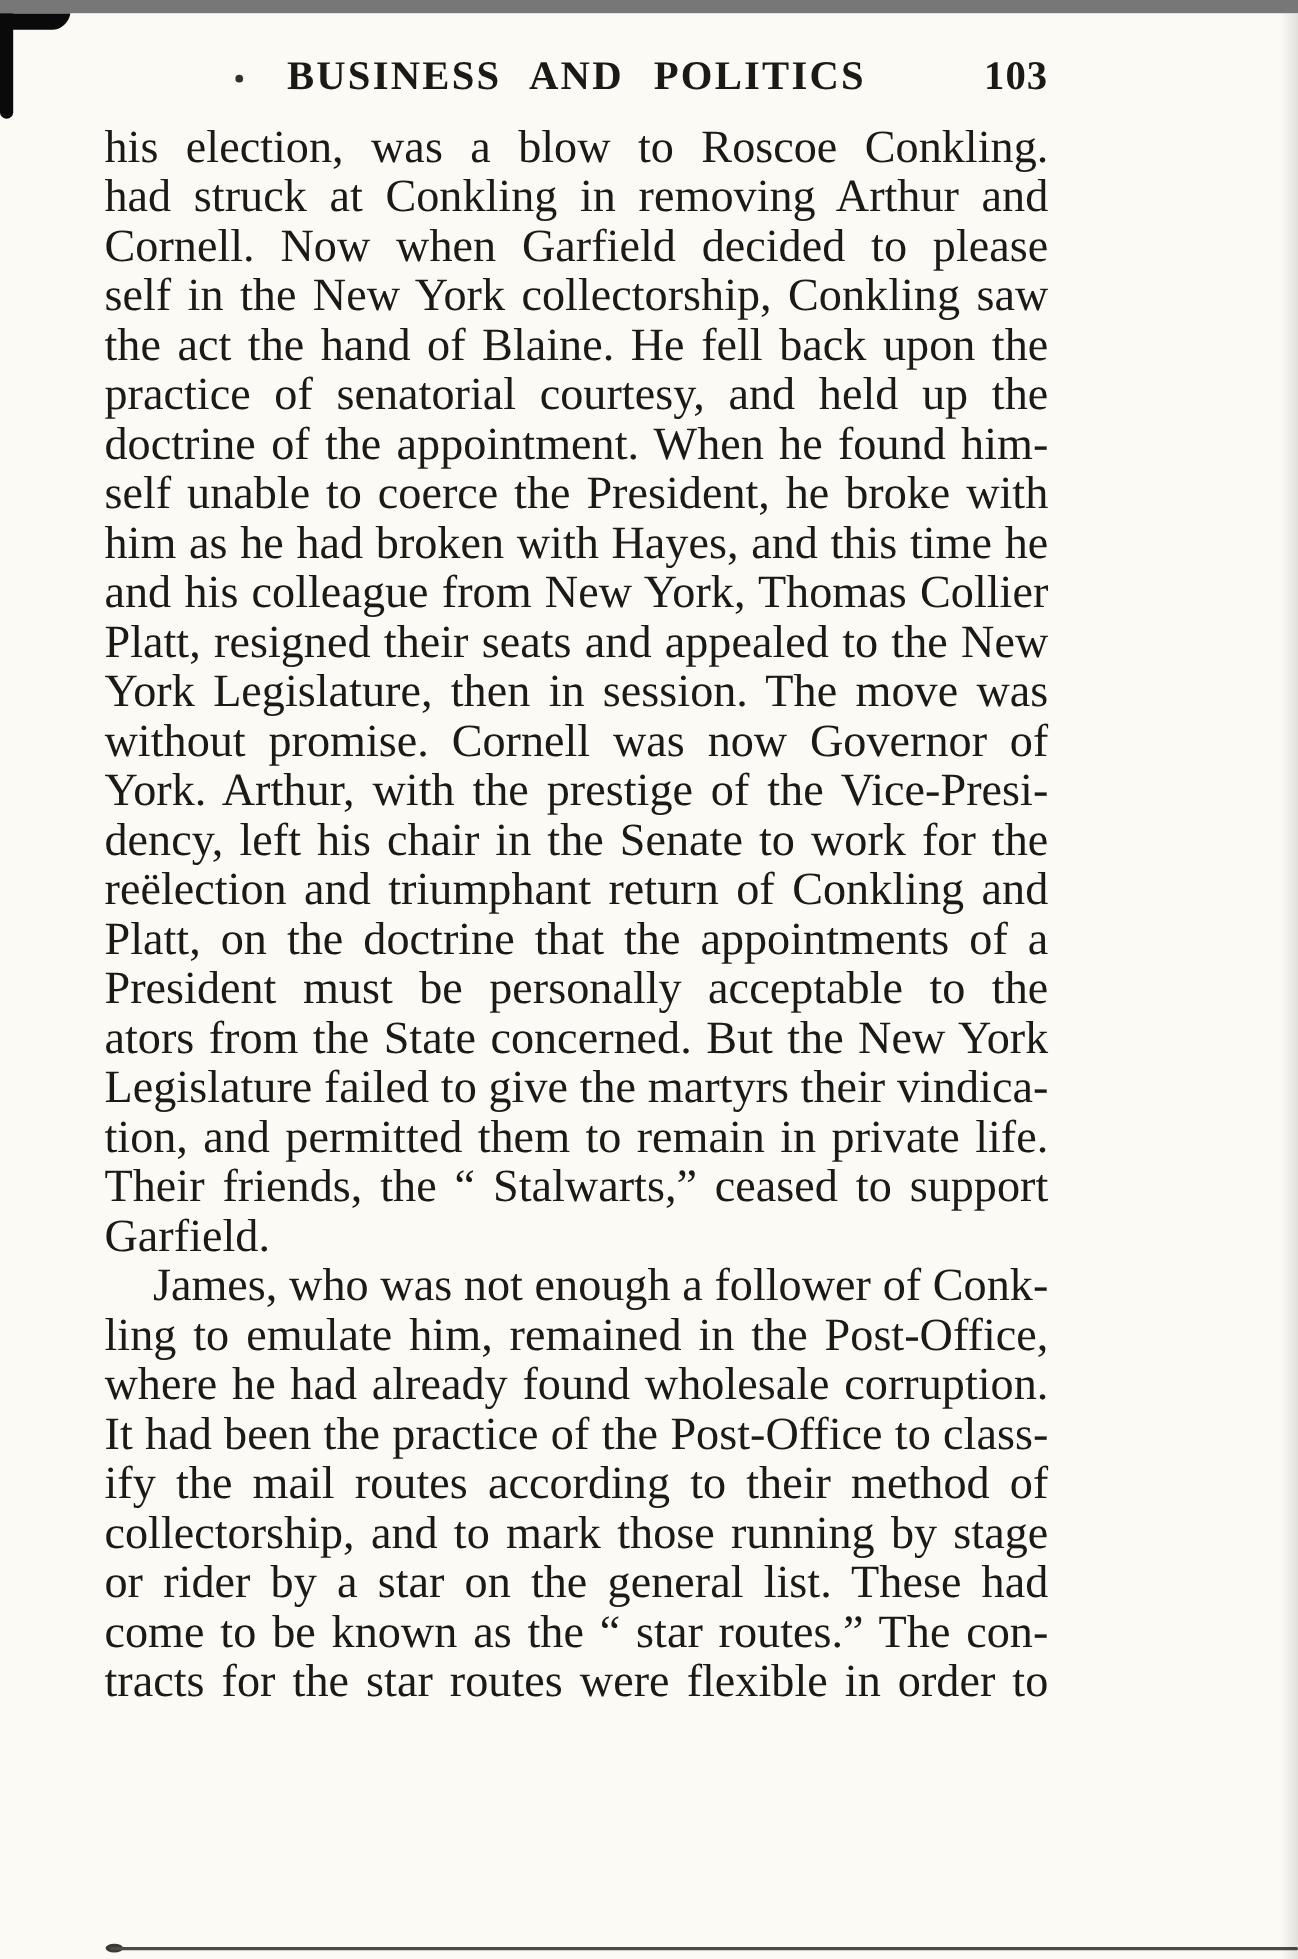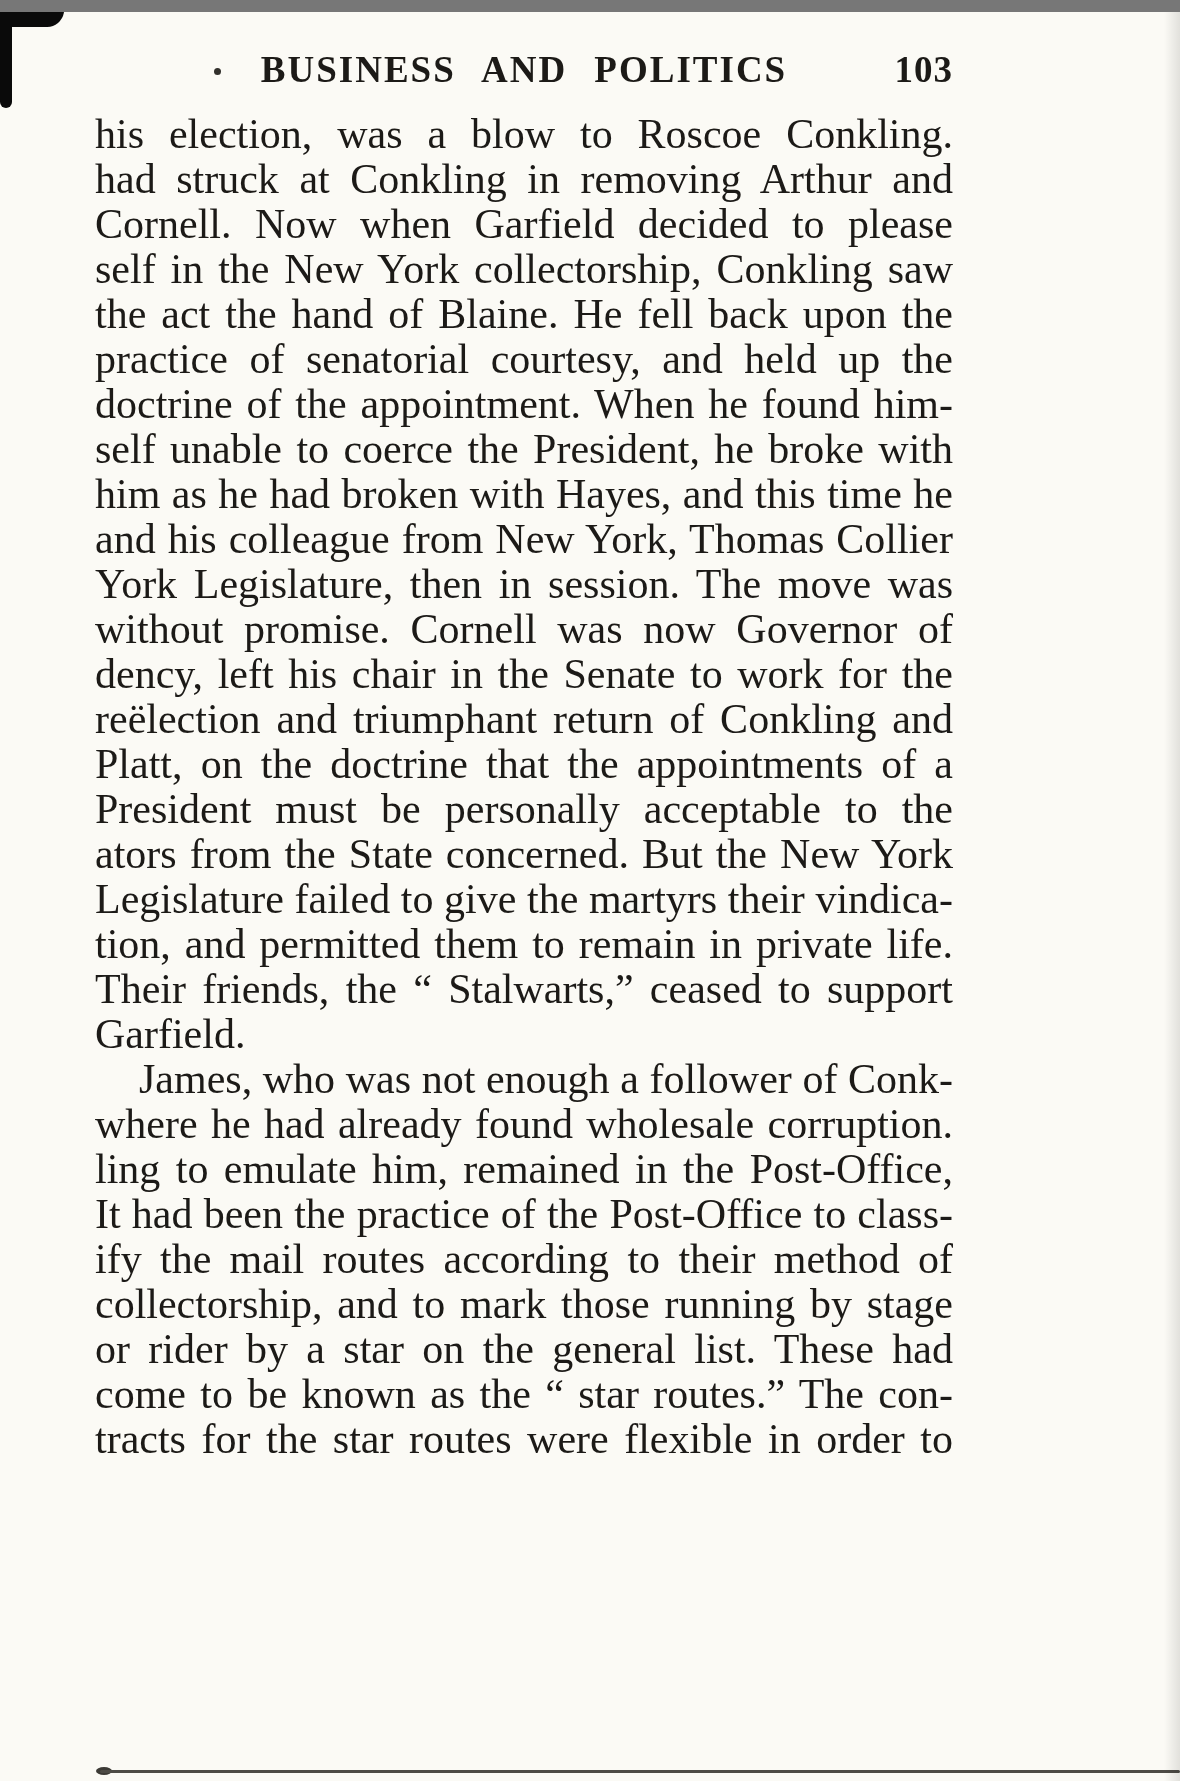--- a/index.html
+++ b/index.html
@@ -129,36 +129,38 @@
         <div class="line">his election, was a blow to Roscoe Conkling. Hayes</div>
         <div class="line">had struck at Conkling in removing Arthur and</div>
         <div class="line">Cornell. Now when Garfield decided to please him-</div>
         <div class="line">self in the New York collectorship, Conkling saw in</div>
         <div class="line">the act the hand of Blaine. He fell back upon the</div>
         <div class="line">practice of senatorial courtesy, and held up the con-</div>
         <div class="line">doctrine of the appointment. When he found him-</div>
         <div class="line">self unable to coerce the President, he broke with</div>
         <div class="line">him as he had broken with Hayes, and this time he</div>
         <div class="line">and his colleague from New York, Thomas Collier</div>
+        <div class="line">Platt, resigned their seats and appealed to the New</div>
         <div class="line">York Legislature, then in session. The move was not</div>
         <div class="line">without promise. Cornell was now Governor of New</div>
+        <div class="line">York. Arthur, with the prestige of the Vice-Presi-</div>
         <div class="line">dency, left his chair in the Senate to work for the</div>
         <div class="line">reëlection and triumphant return of Conkling and</div>
         <div class="line">Platt, on the doctrine that the appointments of a</div>
         <div class="line">President must be personally acceptable to the Sen-</div>
         <div class="line">ators from the State concerned. But the New York</div>
         <div class="line">Legislature failed to give the martyrs their vindica-</div>
         <div class="line">tion, and permitted them to remain in private life.</div>
         <div class="line">Their friends, the “ Stalwarts,” ceased to support</div>
         <div class="line last">Garfield.</div>
       </div>
       <div class="para">
         <div class="line indent">James, who was not enough a follower of Conk-</div>
+        <div class="line">ling to emulate him, remained in the Post-Office,</div>
         <div class="line">where he had already found wholesale corruption.</div>
-        <div class="line">ling to emulate him, remained in the Post-Office,</div>
         <div class="line">It had been the practice of the Post-Office to class-</div>
         <div class="line">ify the mail routes according to their method of</div>
         <div class="line">collectorship, and to mark those running by stage</div>
         <div class="line">or rider by a star on the general list. These had</div>
         <div class="line">come to be known as the “ star routes.” The con-</div>
         <div class="line">tracts for the star routes were flexible in order to</div>
       </div>
     </div>
 
 </div>

